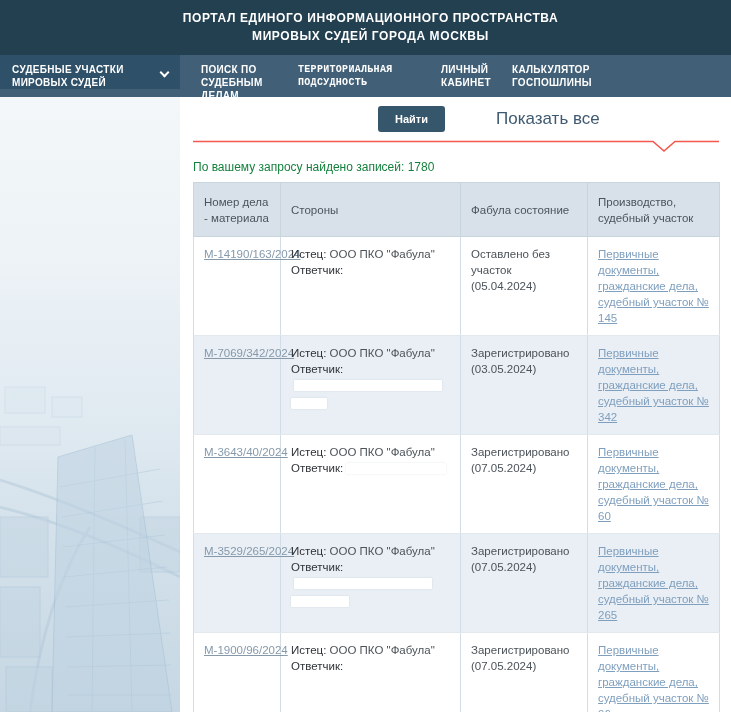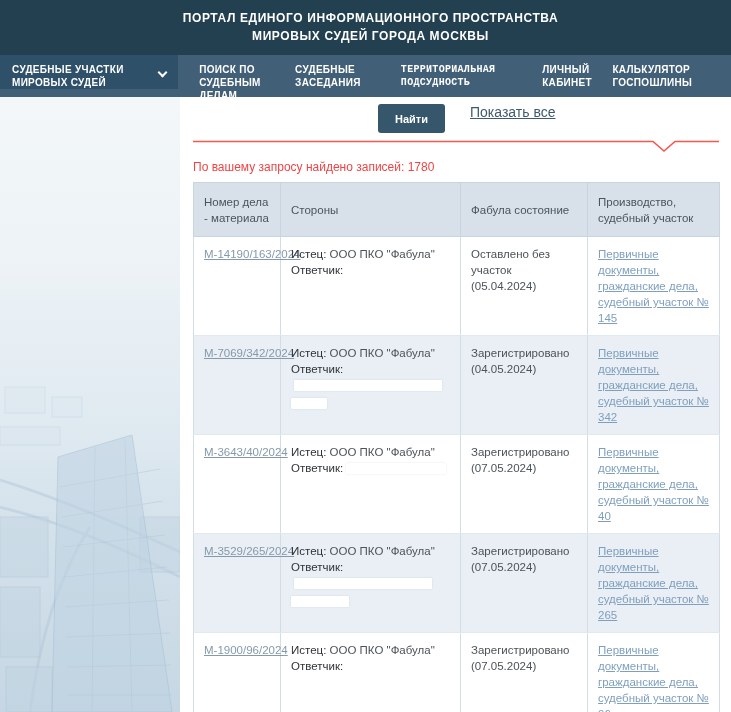--- a/index.html
+++ b/index.html
@@ -47,36 +47,36 @@
   .sidebar {
     width:180px; height:615px; flex:0 0 180px;
     background:linear-gradient(180deg,#f3f7f9 0%,#ecf2f6 28%,#e0eaf1 52%,#d2e0ea 74%,#c6d7e3 100%);
     position:relative; overflow:hidden;
   }
   .sidebar svg { position:absolute; left:0; top:0; }
 
   .content { flex:1; padding:0 12px 0 0; }
 
   
-  .toolbar { padding:7px 0 0 198px; height:36px; display:flex; }
+  .toolbar { padding:7px 0 0 198px; height:36px; display:flex; align-items:center; }
   .btn-find {
     background:#35566b; color:#fff; border:none; border-radius:3px;
     font-family:"Liberation Sans",sans-serif;
     font-size:11px; font-weight:bold; padding:7px 17px; cursor:pointer;
   }
   .show-all {
-    margin-left:25px; font-size:14px; color:#3f5a70;
-    text-decoration:underline; cursor:pointer;
+    margin-left:51px; font-size:17px; color:#3f5a70;
+    cursor:pointer;
   }
 
   
   .red-sep { display:block; margin:7px 0 0 13px; }
 
   
-  .results-count { margin:6px 0 8px 13px; font-size:12px; color:#ef4444; }
+  .results-count { margin:6px 0 8px 13px; font-size:12px; color:#15803d; }
 
   table.results {
     margin-left:13px; width:526px; border-collapse:collapse; table-layout:fixed;
     border:1px solid #cfdae2;
   }
   table.results th {
     background:#d8e1e9; color:#4a545c; font-weight:normal; font-size:11.5px;
     text-align:left; vertical-align:middle; padding:9px 10px; line-height:16px;
     border:1px solid #c9d5dd; height:52px;
   }
@@ -108,21 +108,20 @@
     <div class="t-line">ПОРТАЛ ЕДИНОГО ИНФОРМАЦИОННОГО ПРОСТРАНСТВА</div>
     <div class="t-line">МИРОВЫХ СУДЕЙ ГОРОДА МОСКВЫ</div>
   </header>
 
   <nav class="navbar" id="navbar">
       <div class="nav-item n1 active">
         <span class="nav-label">СУДЕБНЫЕ УЧАСТКИ МИРОВЫХ СУДЕЙ</span>
         <span class="chev"></span>
       </div>
       <div class="nav-item n2"><span class="nav-label">ПОИСК ПО СУДЕБНЫМ ДЕЛАМ</span></div>
-      <div class="nav-item n3"><span class="nav-label">СУДЕБНЫЕ ЗАСЕДАНИЯ</span></div>
       <div class="nav-item n4"><span class="nav-label">ТЕРРИТОРИАЛЬНАЯ ПОДСУДНОСТЬ</span></div>
       <div class="nav-item n6"><span class="nav-label">ЛИЧНЫЙ КАБИНЕТ</span></div>
       <div class="nav-item n5"><span class="nav-label">КАЛЬКУЛЯТОР ГОСПОШЛИНЫ</span></div>
     </nav>
 
   <div class="body-wrap">
 
     <aside class="sidebar">
       <svg width="180" height="615" viewBox="0 0 180 615">
         <g opacity="0.25" stroke="#a9c2d6" fill="#d9e5ee">
@@ -201,35 +200,35 @@
               <td><a class="prod-link">Первичные документы, гражданские дела, судебный участок № 145</a></td>
             </tr>
             <tr class="alt">
               <td><a class="case-link">М-7069/342/2024</a></td>
               <td>
                 <div><span class="lbl">Истец:</span> ООО ПКО "Фабула"</div>
                 <div><span class="lbl">Ответчик:</span><span class="redact" style="width: 148px;"></span><span class="redact block" style="width: 36px;"></span></div>
               </td>
               <td>
                 <div>Зарегистрировано</div>
-                <div>(04.05.2024)</div>
+                <div>(03.05.2024)</div>
               </td>
               <td><a class="prod-link">Первичные документы, гражданские дела, судебный участок № 342</a></td>
             </tr>
             <tr class="">
               <td><a class="case-link">М-3643/40/2024</a></td>
               <td>
                 <div><span class="lbl">Истец:</span> ООО ПКО "Фабула"</div>
                 <div><span class="lbl">Ответчик:</span><span class="redact" style="width: 100px;"></span></div>
               </td>
               <td>
                 <div>Зарегистрировано</div>
                 <div>(07.05.2024)</div>
               </td>
-              <td><a class="prod-link">Первичные документы, гражданские дела, судебный участок № 40</a></td>
+              <td><a class="prod-link">Первичные документы, гражданские дела, судебный участок № 60</a></td>
             </tr>
             <tr class="alt">
               <td><a class="case-link">М-3529/265/2024</a></td>
               <td>
                 <div><span class="lbl">Истец:</span> ООО ПКО "Фабула"</div>
                 <div><span class="lbl">Ответчик:</span><span class="redact" style="width: 138px;"></span><span class="redact block" style="width: 58px;"></span></div>
               </td>
               <td>
                 <div>Зарегистрировано</div>
                 <div>(07.05.2024)</div>

